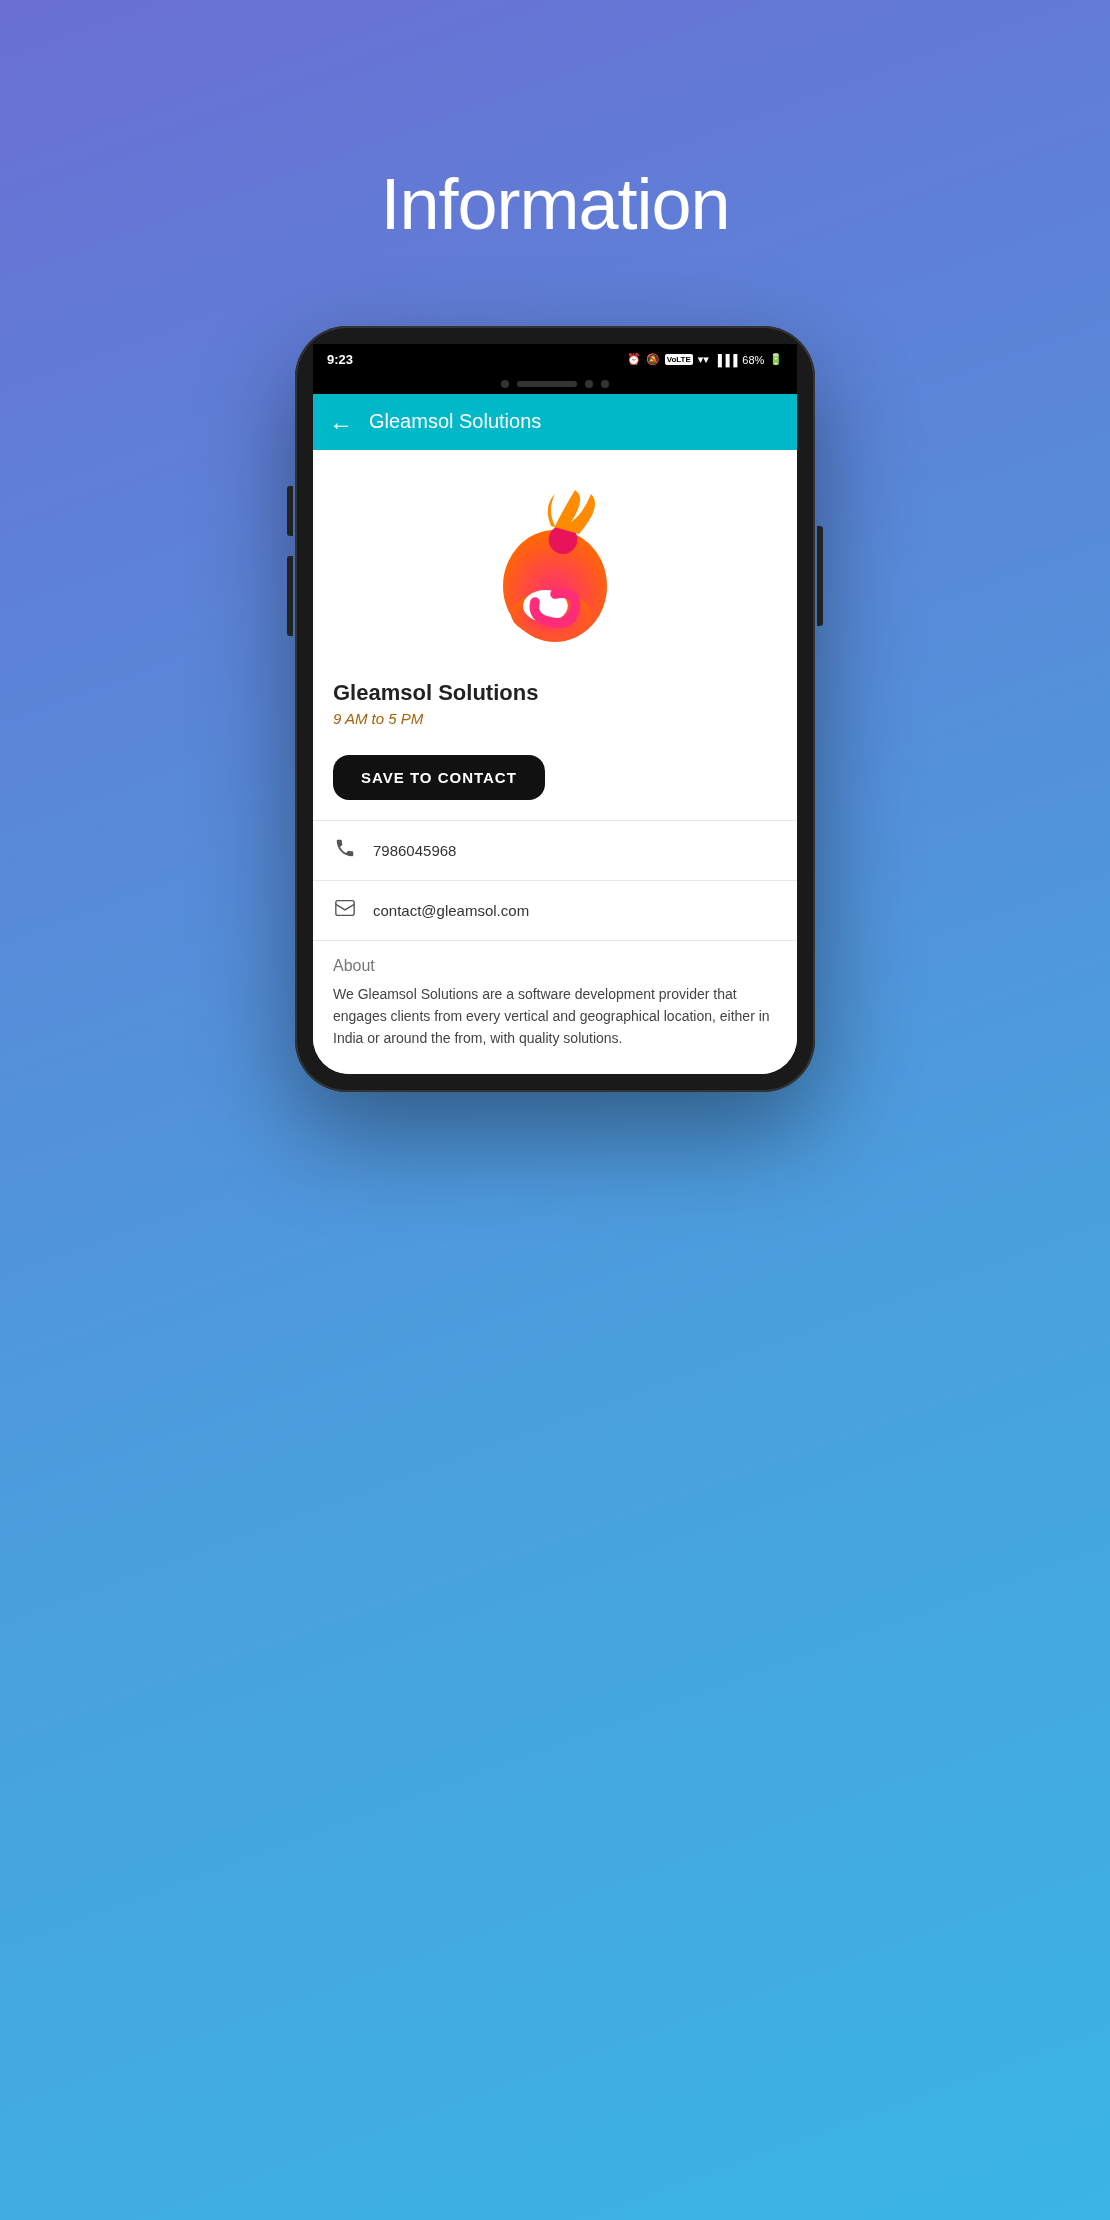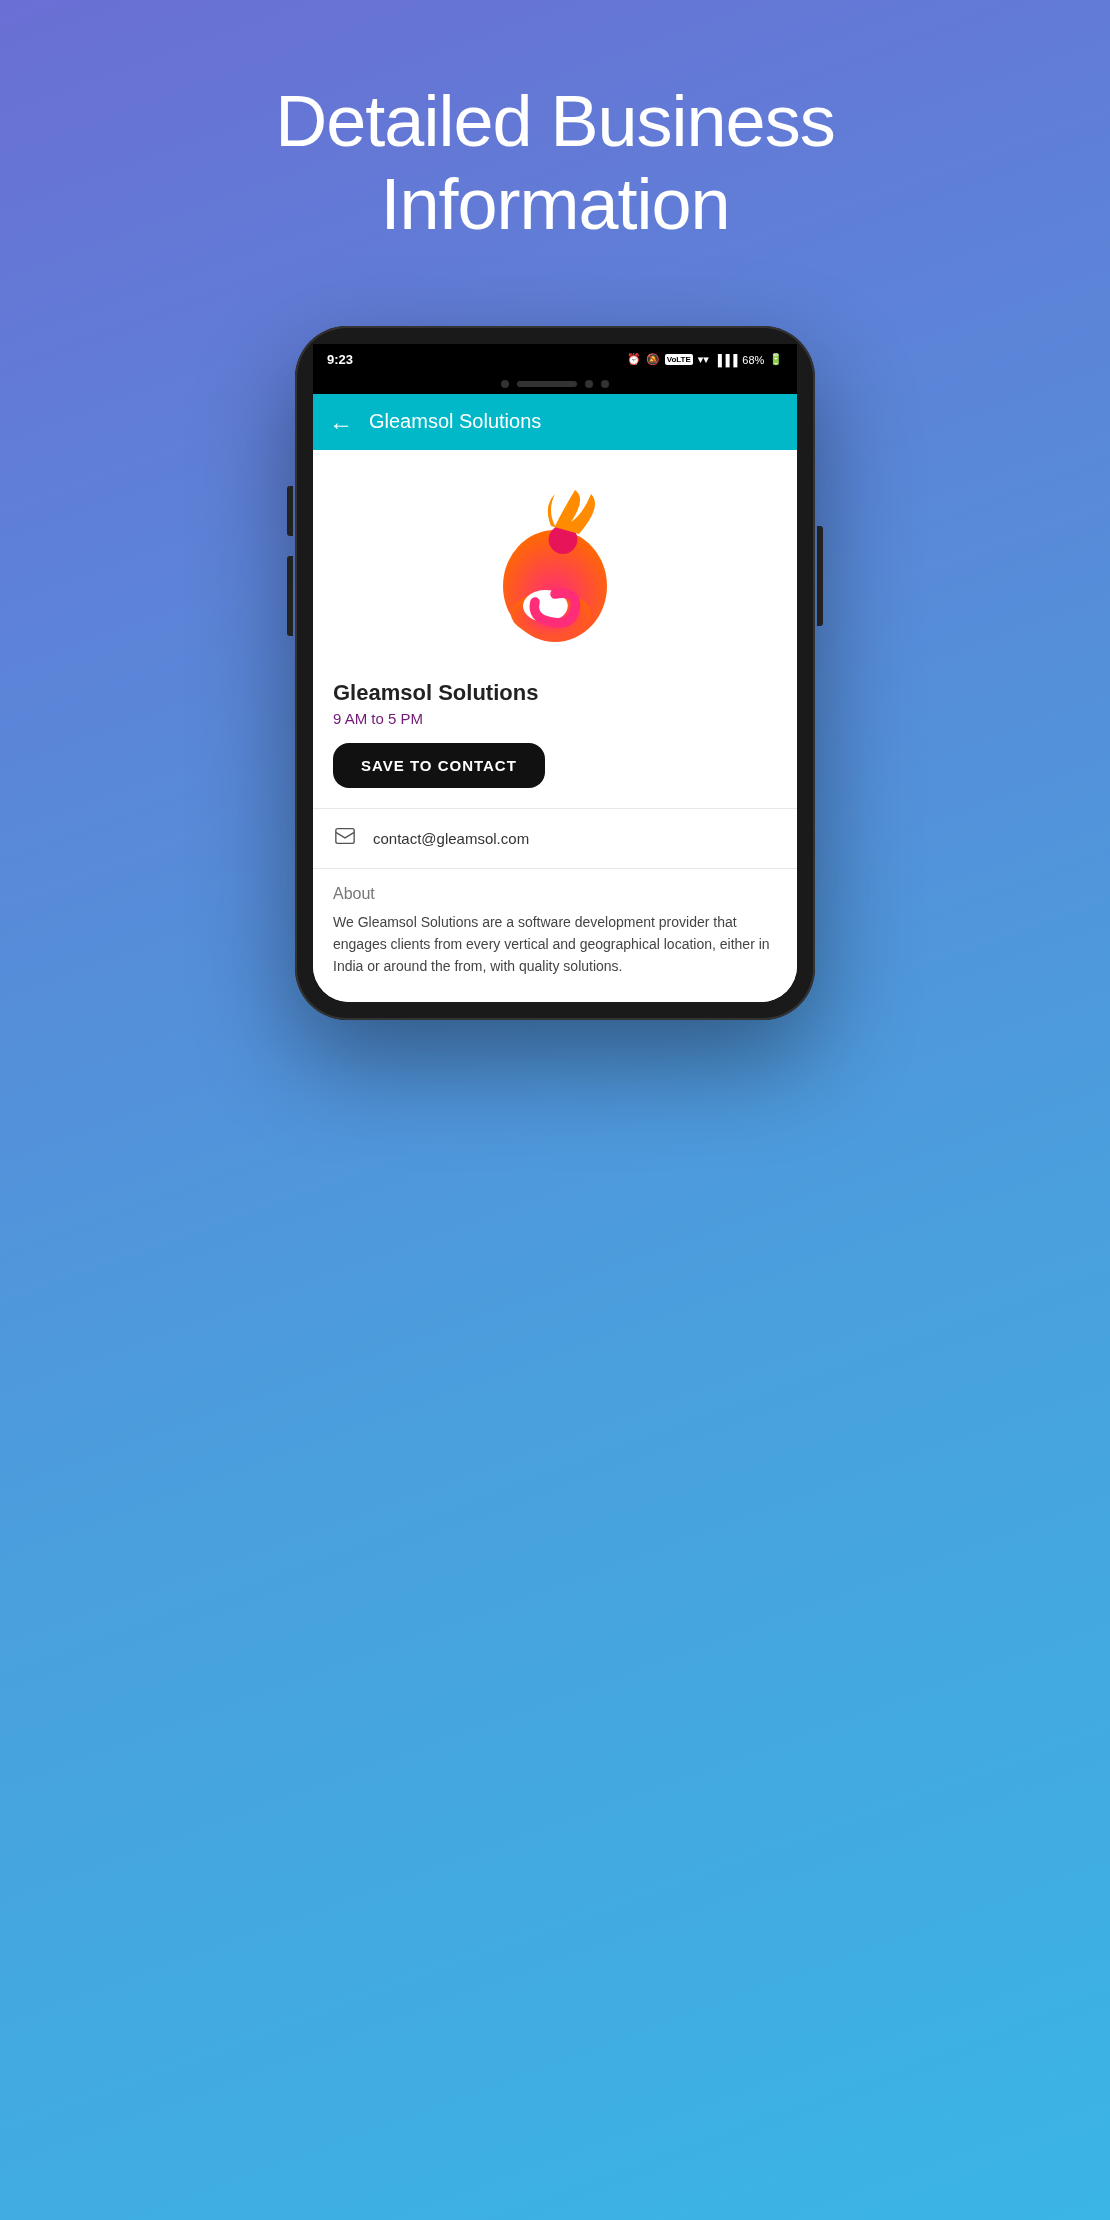--- a/index.html
+++ b/index.html
@@ -146,22 +146,23 @@
 
     .business-name {
       font-size: 22px;
       font-weight: 700;
       color: #222;
       margin-bottom: 4px;
     }
 
     .business-hours {
       font-size: 15px;
-      color: #701a75;
-      margin-bottom: 16px;
+      color: #a16207;
+      font-style: italic;
+      margin-bottom: 28px;
     }
 
     .save-to-contact-btn {
       background: #111;
       color: white;
       border: none;
       padding: 14px 28px;
       font-size: 15px;
       font-weight: 700;
       letter-spacing: 1px;
@@ -241,21 +242,21 @@
       width: 6px;
       height: 100px;
       background: #2a2a2a;
       border-radius: 0 3px 3px 0;
     }
   </style>
 </head>
 <body>
 
 <h1 class="page-heading">
-  <span>Detailed Business</span><br>
+  <br>
   <span>Information</span>
 </h1>
 
 <div class="phone-wrapper">
   <div class="side-btn-left"></div>
   <div class="side-btn-left2"></div>
   <div class="side-btn-right"></div>
 
   <div class="phone-frame">
 
@@ -316,20 +317,28 @@
         </div>
 
         <div class="business-info-section">
           <div class="business-name">Gleamsol Solutions</div>
           <div class="business-hours">9 AM to 5 PM</div>
           <button class="save-to-contact-btn">SAVE TO CONTACT</button>
         </div>
 
         <div class="divider"></div>
 
+        <div class="info-row">
+          <span class="info-icon">
+            <svg width="22" height="22" viewBox="0 0 24 24" fill="none" xmlns="http://www.w3.org/2000/svg">
+              <path d="M6.6 10.8c1.4 2.8 3.8 5.1 6.6 6.6l2.2-2.2c.3-.3.7-.4 1-.2 1.1.4 2.3.6 3.6.6.6 0 1 .4 1 1V20c0 .6-.4 1-1 1-9.4 0-17-7.6-17-17 0-.6.4-1 1-1h3.5c.6 0 1 .4 1 1 0 1.3.2 2.5.6 3.6.1.3 0 .7-.2 1L6.6 10.8z" fill="#555"></path>
+            </svg>
+          </span>
+          <span class="info-text">7986045968</span>
+        </div>
 
         <div class="info-row">
           <span class="info-icon">
             <svg width="22" height="22" viewBox="0 0 24 24" fill="none" xmlns="http://www.w3.org/2000/svg">
               <rect x="2" y="4" width="20" height="16" rx="2" stroke="#555" stroke-width="1.5" fill="none"></rect>
               <path d="M2 8l10 6 10-6" stroke="#555" stroke-width="1.5" fill="none"></path>
             </svg>
           </span>
           <span class="info-text">contact@gleamsol.com</span>
         </div>

